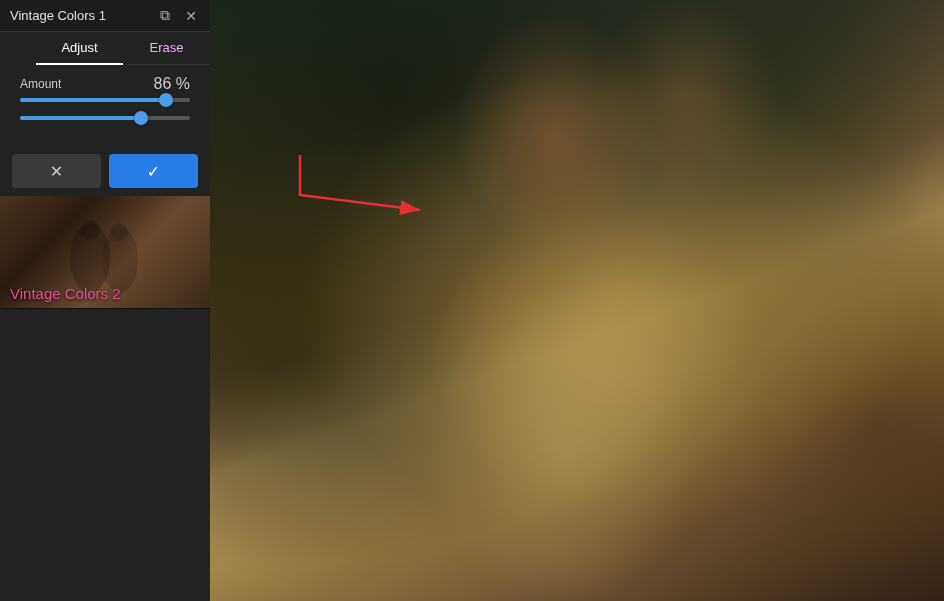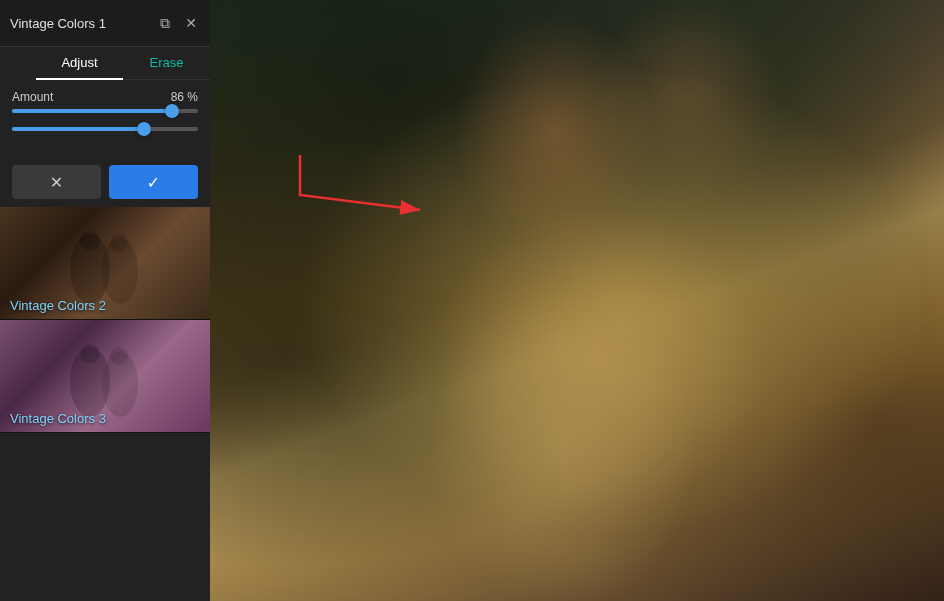--- a/index.html
+++ b/index.html
@@ -24,21 +24,21 @@
       color: #e0e0e0;
     }
 
     .panel-header {
       display: flex;
       align-items: center;
       justify-content: space-between;
       padding: 6px 10px;
       background: #1c1c1c;
       border-bottom: 1px solid #333;
-      height: 47px;
+      height: 32px;
     }
 
     .panel-title {
       font-size: 13px;
       font-weight: 500;
       color: #e0e0e0;
       flex: 1;
     }
 
     .panel-header-icons {
@@ -64,52 +64,52 @@
       border-bottom: 1px solid #333;
       margin-left: 36px;
     }
 
     .tab {
       flex: 1;
       text-align: center;
       padding: 8px 0;
       font-size: 13px;
       cursor: pointer;
-      color: #14b8a6;
+      color: #f0abfc;
     }
 
     .tab.active {
       color: #fff;
       border-bottom: 2px solid #fff;
       margin-bottom: -1px;
     }
 
     
     .sliders-area {
-      padding: 10px 12px;
+      padding: 10px 20px;
     }
 
     .slider-row {
       margin-bottom: 14px;
     }
 
     .slider-label-row {
       display: flex;
       justify-content: space-between;
       align-items: center;
       margin-bottom: 5px;
     }
 
     .slider-label {
       font-size: 12px;
       color: #ccc;
     }
 
     .slider-value {
-      font-size: 12px;
+      font-size: 16px;
       color: #ccc;
       text-align: right;
     }
 
     .slider-track {
       position: relative;
       width: 100%;
       height: 4px;
       background: #555;
       border-radius: 2px;
@@ -221,22 +221,22 @@
       transform: translateX(-50%);
       width: 120px;
       height: 90px;
       opacity: 0.6;
     }
 
     .filter-label {
       position: absolute;
       bottom: 6px;
       left: 10px;
-      font-size: 13px;
-      color: #7dd3fc;
+      font-size: 15px;
+      color: #ec4899;
       text-shadow: 0 1px 3px rgba(0,0,0,0.8);
       font-weight: 500;
     }
 
     
     .main-photo {
       flex: 1;
       height: 601px;
       position: relative;
       overflow: hidden;
@@ -337,31 +337,20 @@
         <svg class="couple-shape" viewBox="0 0 120 90" xmlns="http://www.w3.org/2000/svg">
           <ellipse cx="45" cy="40" rx="20" ry="35" fill="rgba(0,0,0,0.35)"></ellipse>
           <ellipse cx="75" cy="42" rx="18" ry="33" fill="rgba(0,0,0,0.25)"></ellipse>
           <circle cx="45" cy="12" r="10" fill="rgba(0,0,0,0.35)"></circle>
           <circle cx="74" cy="14" r="9" fill="rgba(0,0,0,0.25)"></circle>
         </svg>
       </div>
       <span class="filter-label">Vintage Colors 2</span>
     </div>
 
-    <div class="filter-item">
-      <div class="filter-thumb thumb-3">
-        <svg class="couple-shape" viewBox="0 0 120 90" xmlns="http://www.w3.org/2000/svg">
-          <ellipse cx="45" cy="40" rx="20" ry="35" fill="rgba(0,0,0,0.3)"></ellipse>
-          <ellipse cx="75" cy="42" rx="18" ry="33" fill="rgba(0,0,0,0.2)"></ellipse>
-          <circle cx="45" cy="12" r="10" fill="rgba(0,0,0,0.3)"></circle>
-          <circle cx="74" cy="14" r="9" fill="rgba(0,0,0,0.2)"></circle>
-        </svg>
-      </div>
-      <span class="filter-label">Vintage Colors 3</span>
-    </div>
 
 
   </div>
 
 </div>
 
 <div class="main-photo">
   <div class="photo-bg">
     <div class="photo-overlay"></div>
     <div class="photo-figures"></div>

